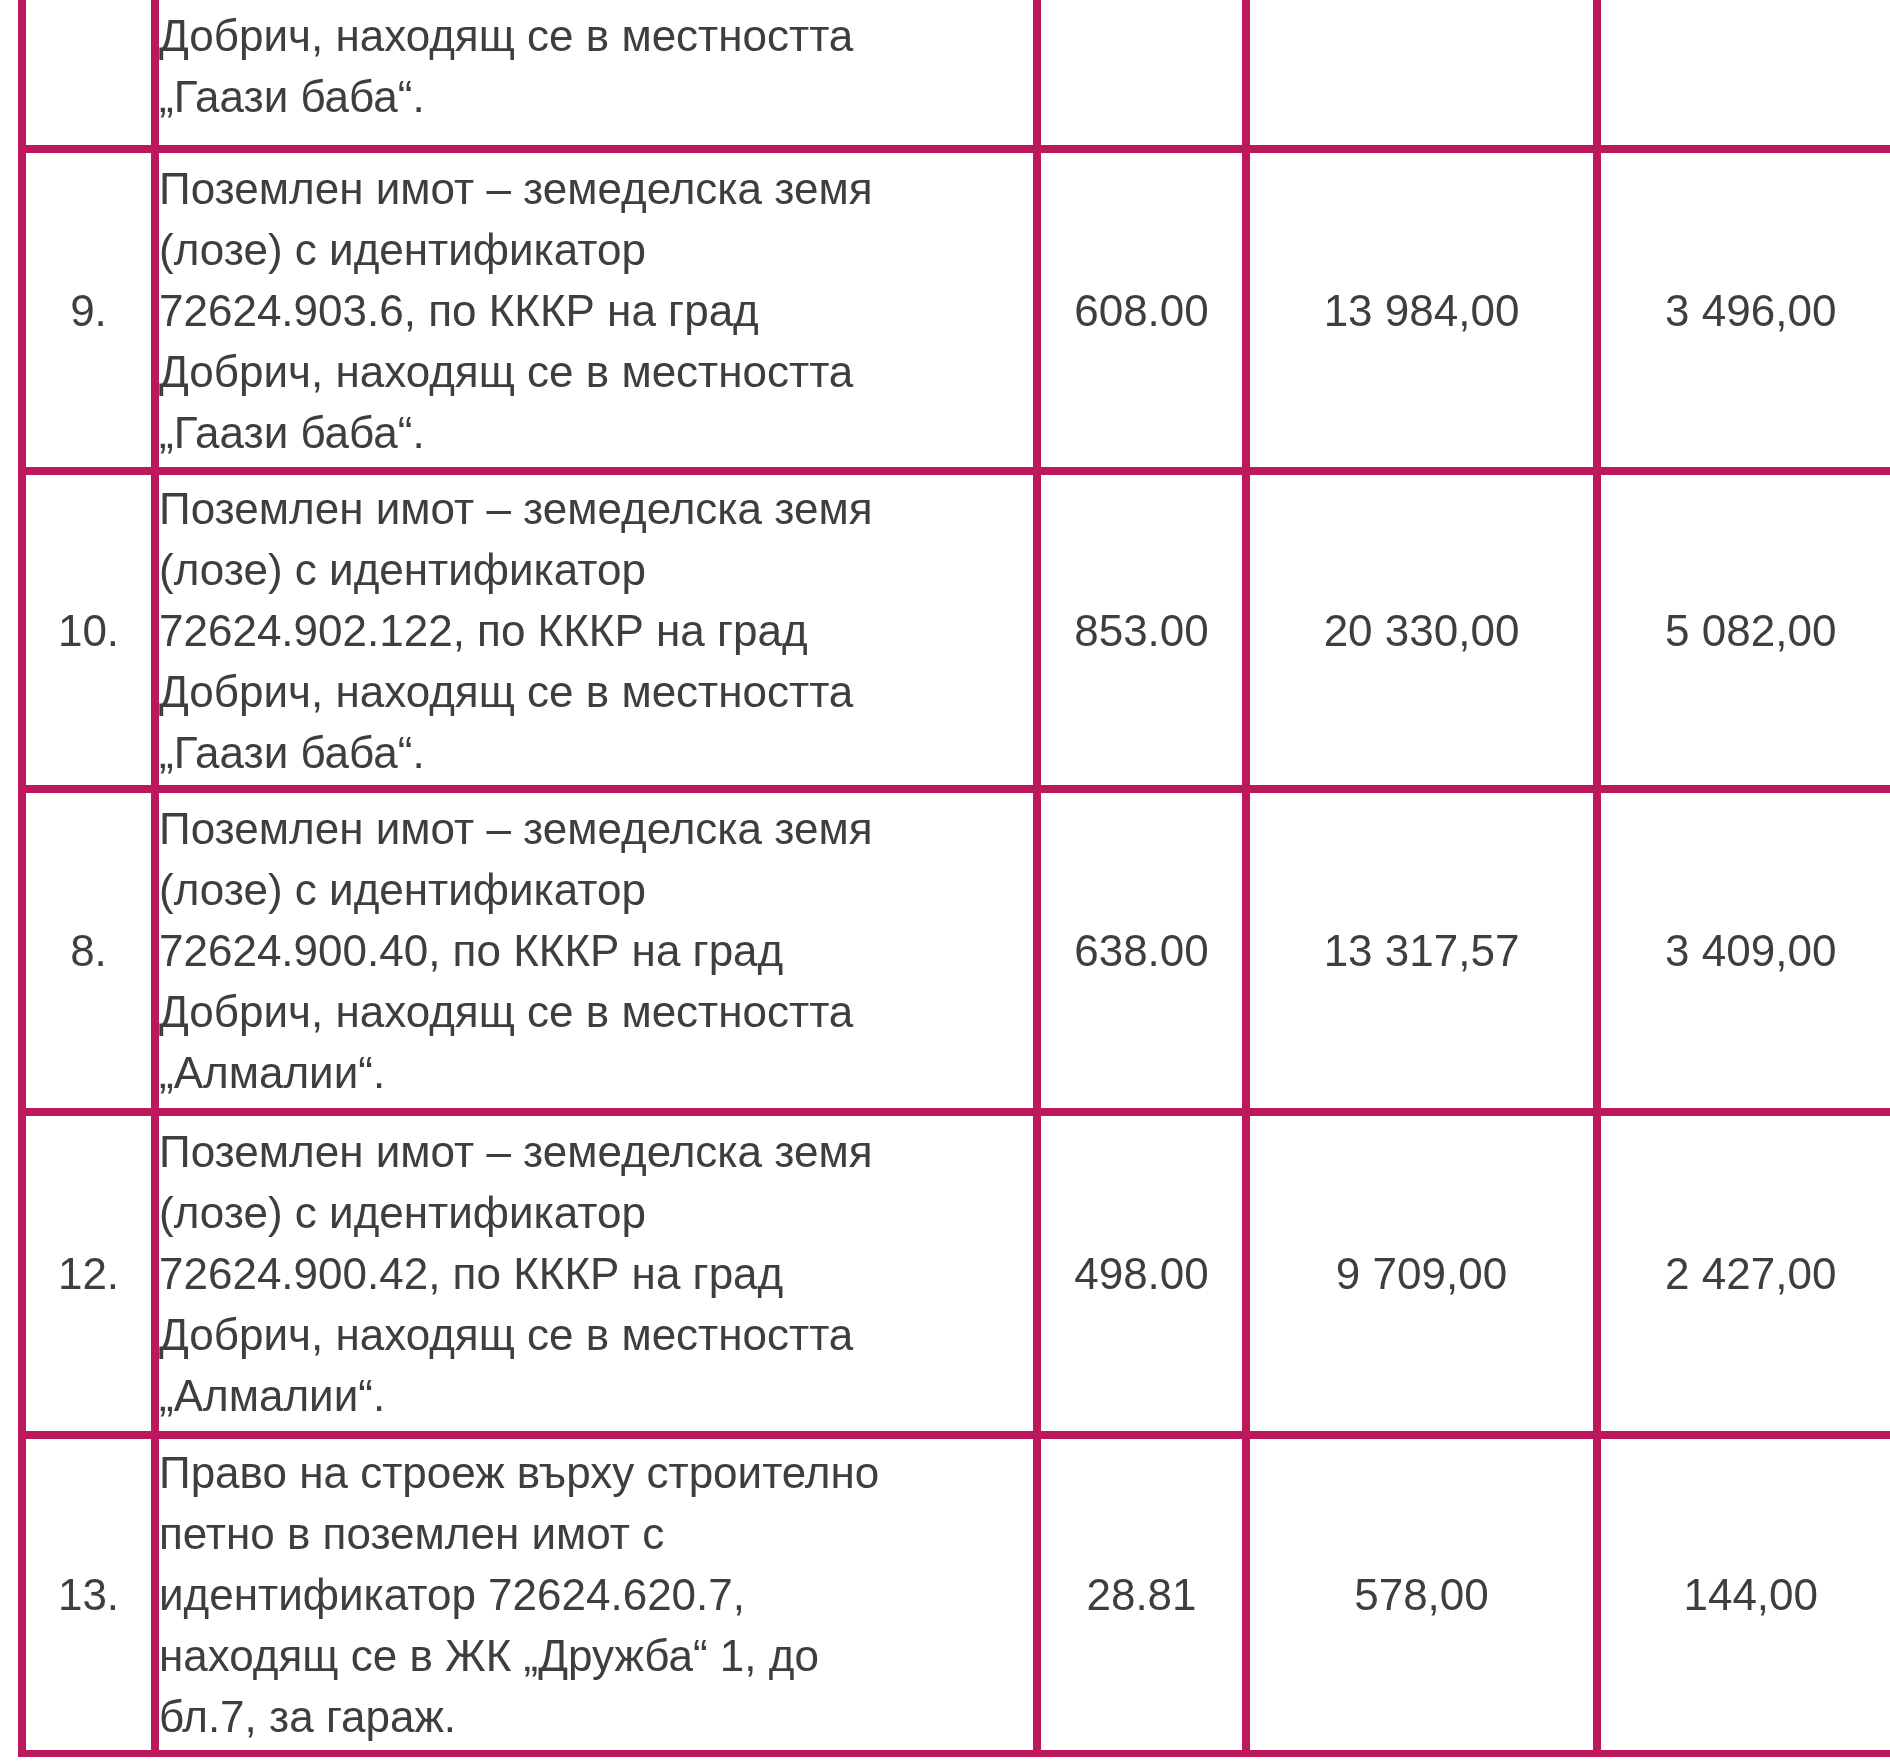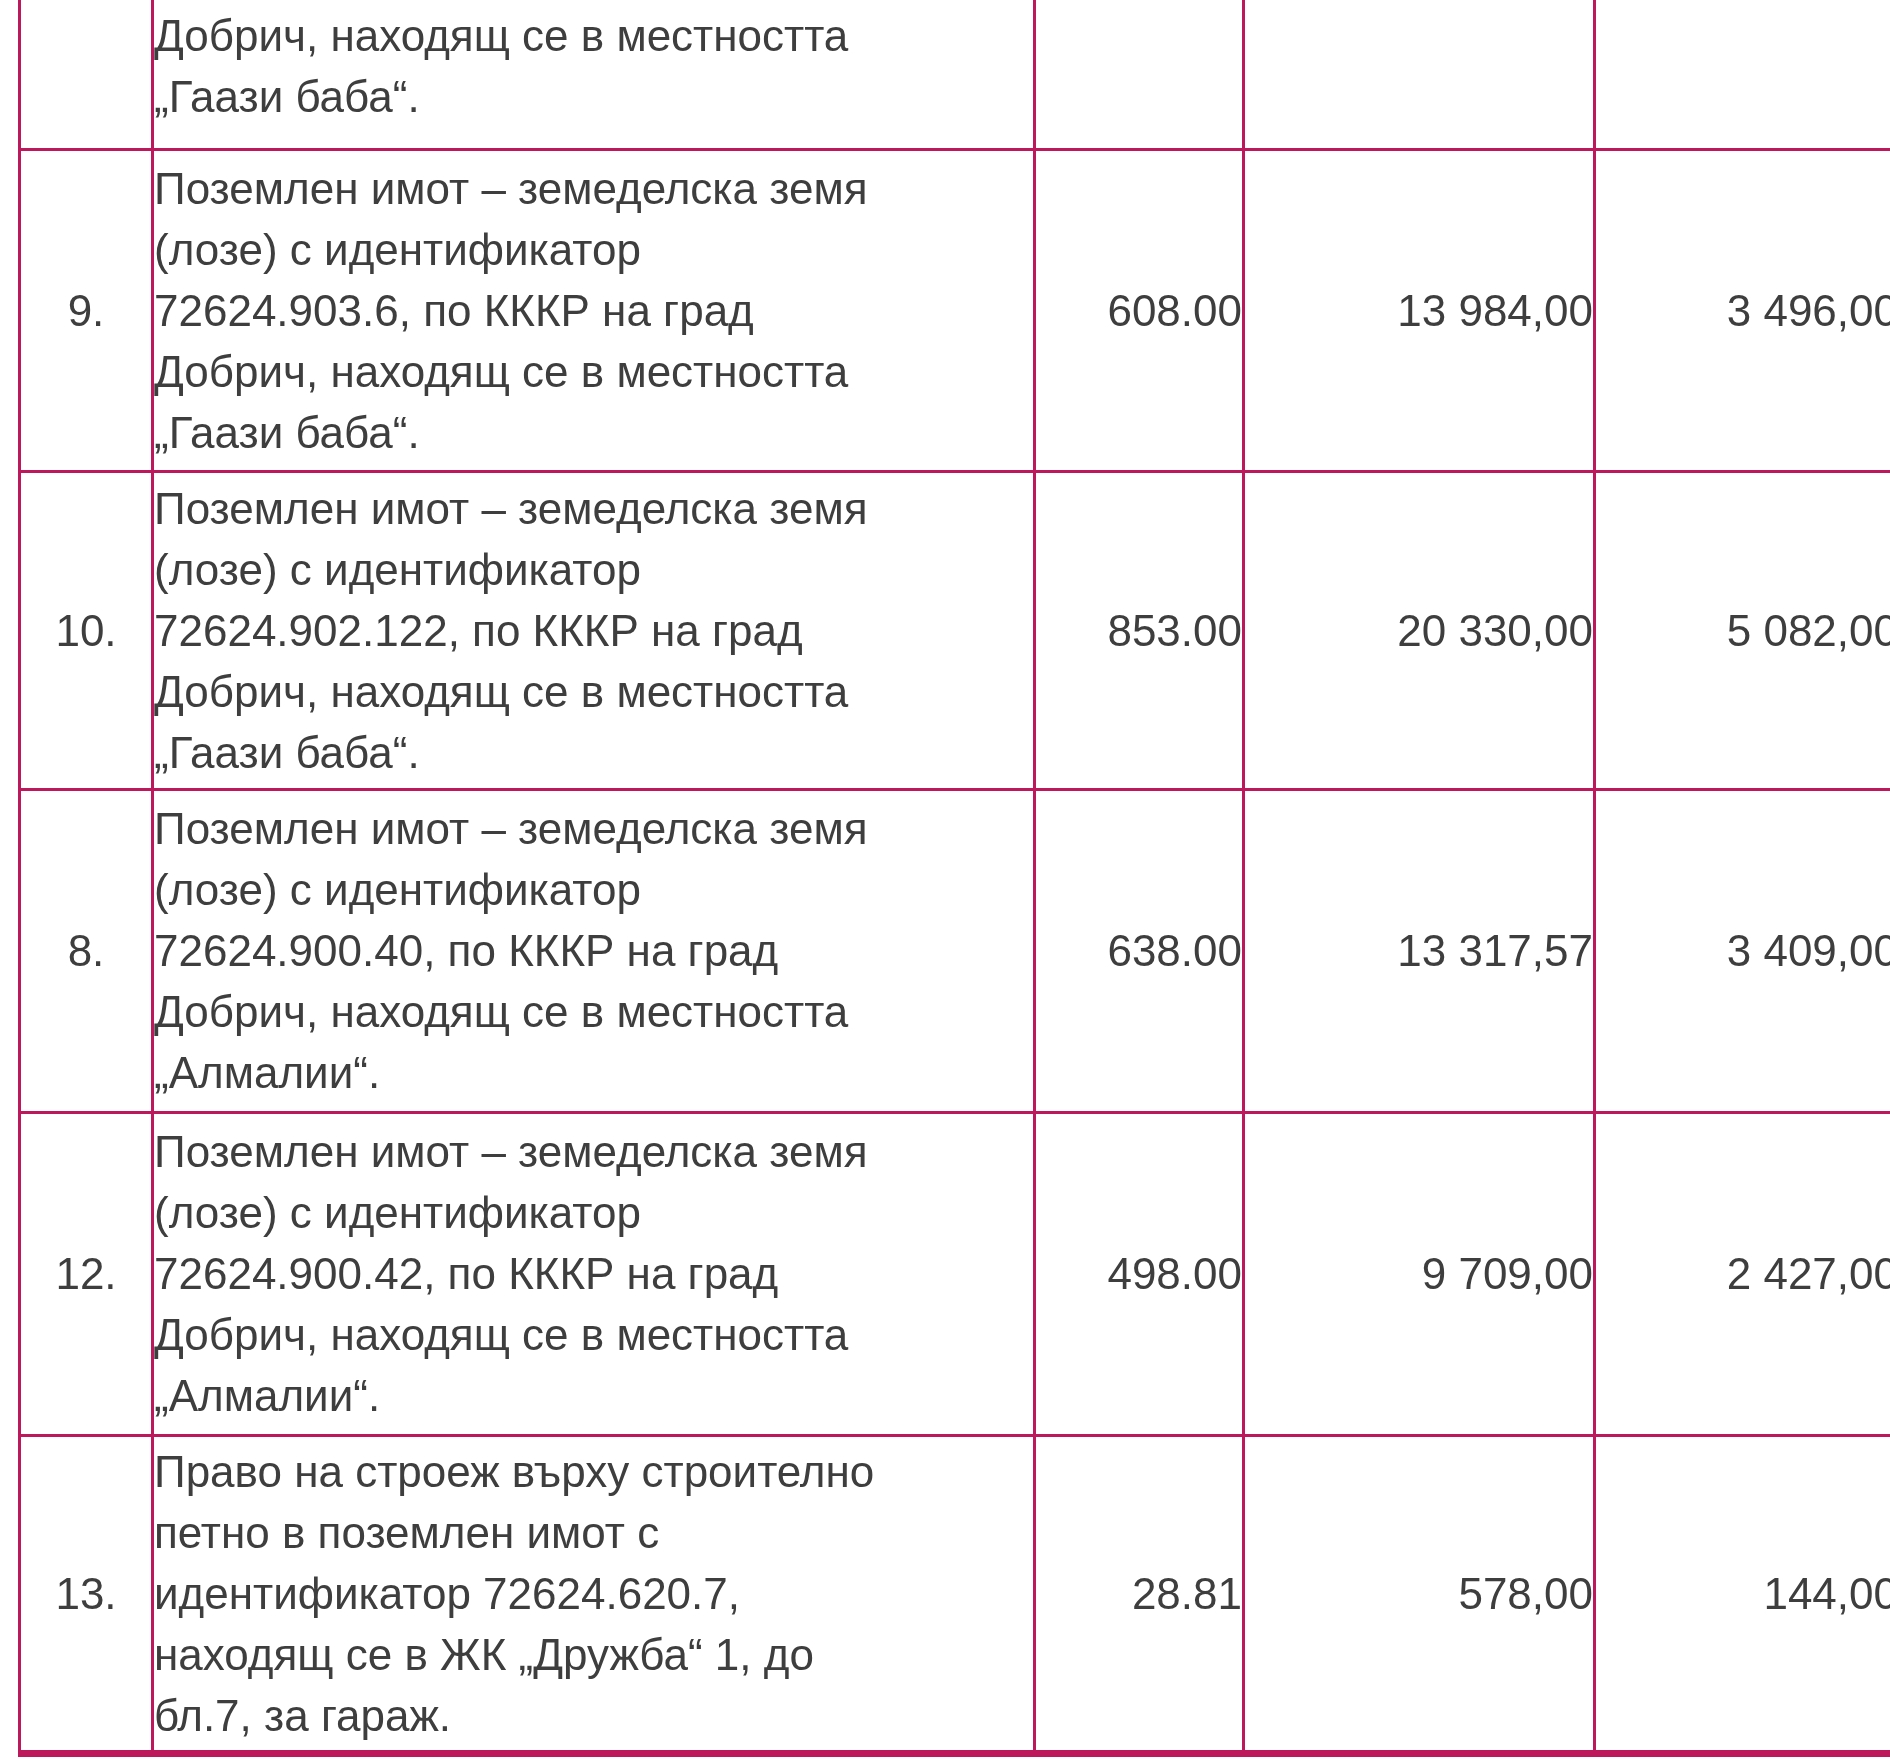--- a/index.html
+++ b/index.html
@@ -13,39 +13,39 @@
     overflow: hidden;
     font-family: "Liberation Sans", sans-serif;
   }
   table.doc-table {
     border-collapse: collapse;
     table-layout: fixed;
     margin-left: 18px;
     width: 1881px;
   }
   table.doc-table td {
-    border: 3px solid #be185d;
+    border: 8px solid #be185d;
     color: #3e3e3e;
     font-size: 44px;
     line-height: 61px;
     vertical-align: middle;
     overflow: hidden;
     padding: 0;
   }
   td.cell-num {
     text-align: center;
     border-left-width: 4px;
   }
   td.cell-desc {
     white-space: pre-line;
     text-align: left;
     padding: 6px 18px 6px 20px;
   }
   td.cell-val {
-    text-align: right;
+    text-align: center;
   }
   td.cell-val:last-child {
     border-right-width: 5px;
   }
   tr.row-partial td {
     border-top: 0;
   }
   tr.row-partial td.cell-desc {
     vertical-align: top;
     padding-top: 5px;

